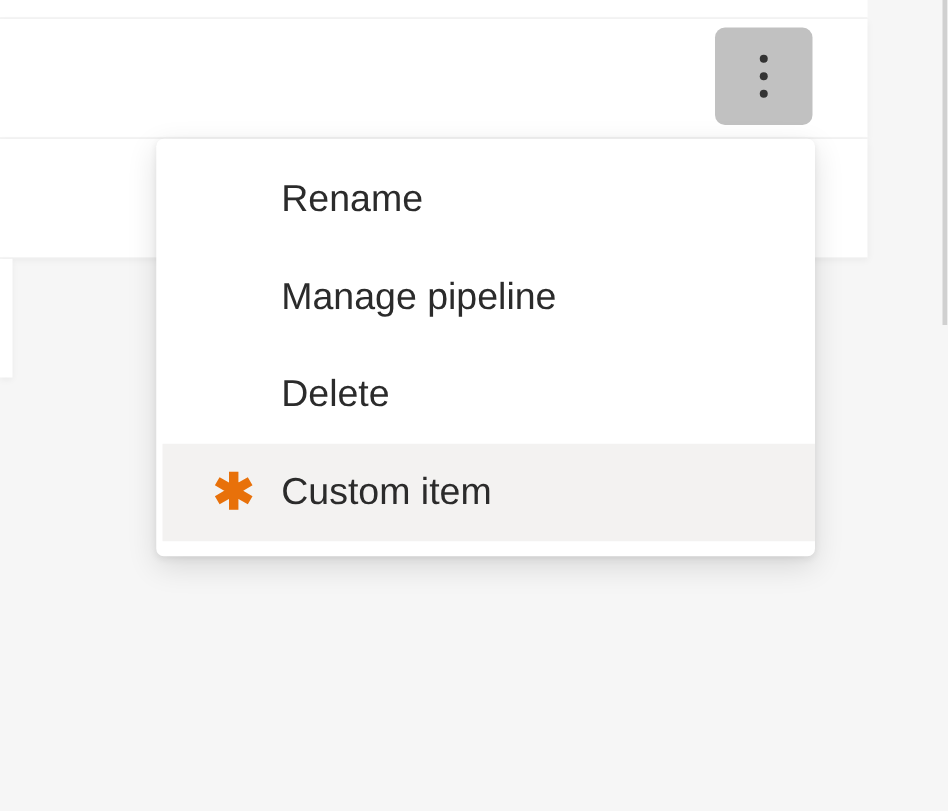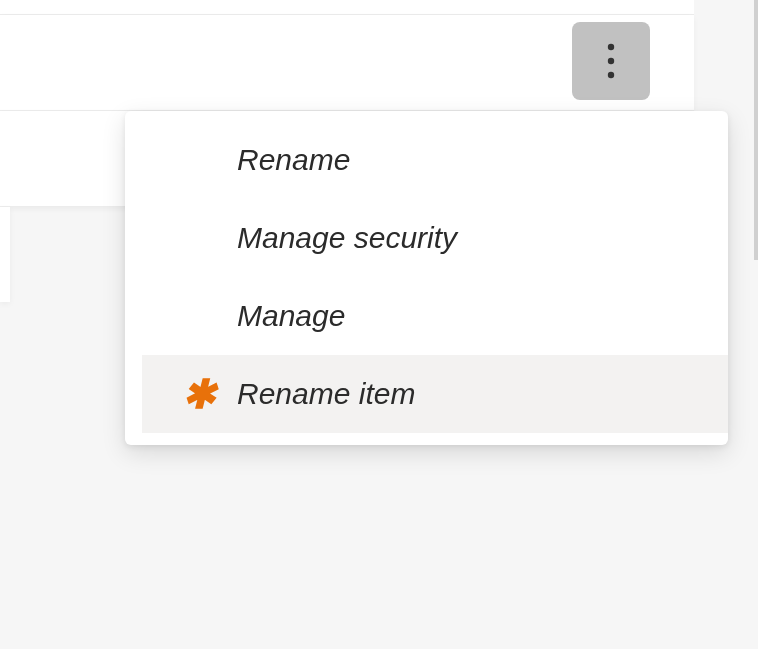--- a/index.html
+++ b/index.html
@@ -79,27 +79,26 @@
   }
   .more-btn svg {
     display: block;
   }
 
   
   .context-menu {
     position: absolute;
     left: 125px;
     top: 111px;
-    width: 603px;
+    width: 527px;
     background: #ffffff;
     border-radius: 6px;
     box-shadow: 0 8px 24px rgba(0,0,0,0.12), 0 2px 6px rgba(0,0,0,0.08);
-    padding: 10px 0 12px 17px;
+    padding: 10px 0 12px 5px;
     box-sizing: border-box;
-    font-style: italic;
   }
   .menu-item {
     height: 78px;
     display: flex;
     align-items: center;
     padding-left: 95px;
     font-size: 30px;
     color: #2b2b2b;
     cursor: pointer;
     position: relative;
@@ -144,27 +143,27 @@
 
 <div class="context-menu">
 
   <div class="menu-item">
     <span>Rename</span>
   </div>
 
 
 
   <div class="menu-item">
-    <span>Manage security</span>
+    <span>Manage pipeline</span>
   </div>
 
   <div class="menu-item">
-    <span>Manage</span>
+    <span>Delete</span>
   </div>
 
   <div class="menu-item hovered">
     <span class="icon-slot">
       <span class="asterisk">✱</span>
     </span>
-    <span>Rename item</span>
+    <span>Custom item</span>
   </div>
 
 </div>
 
 </body></html>

